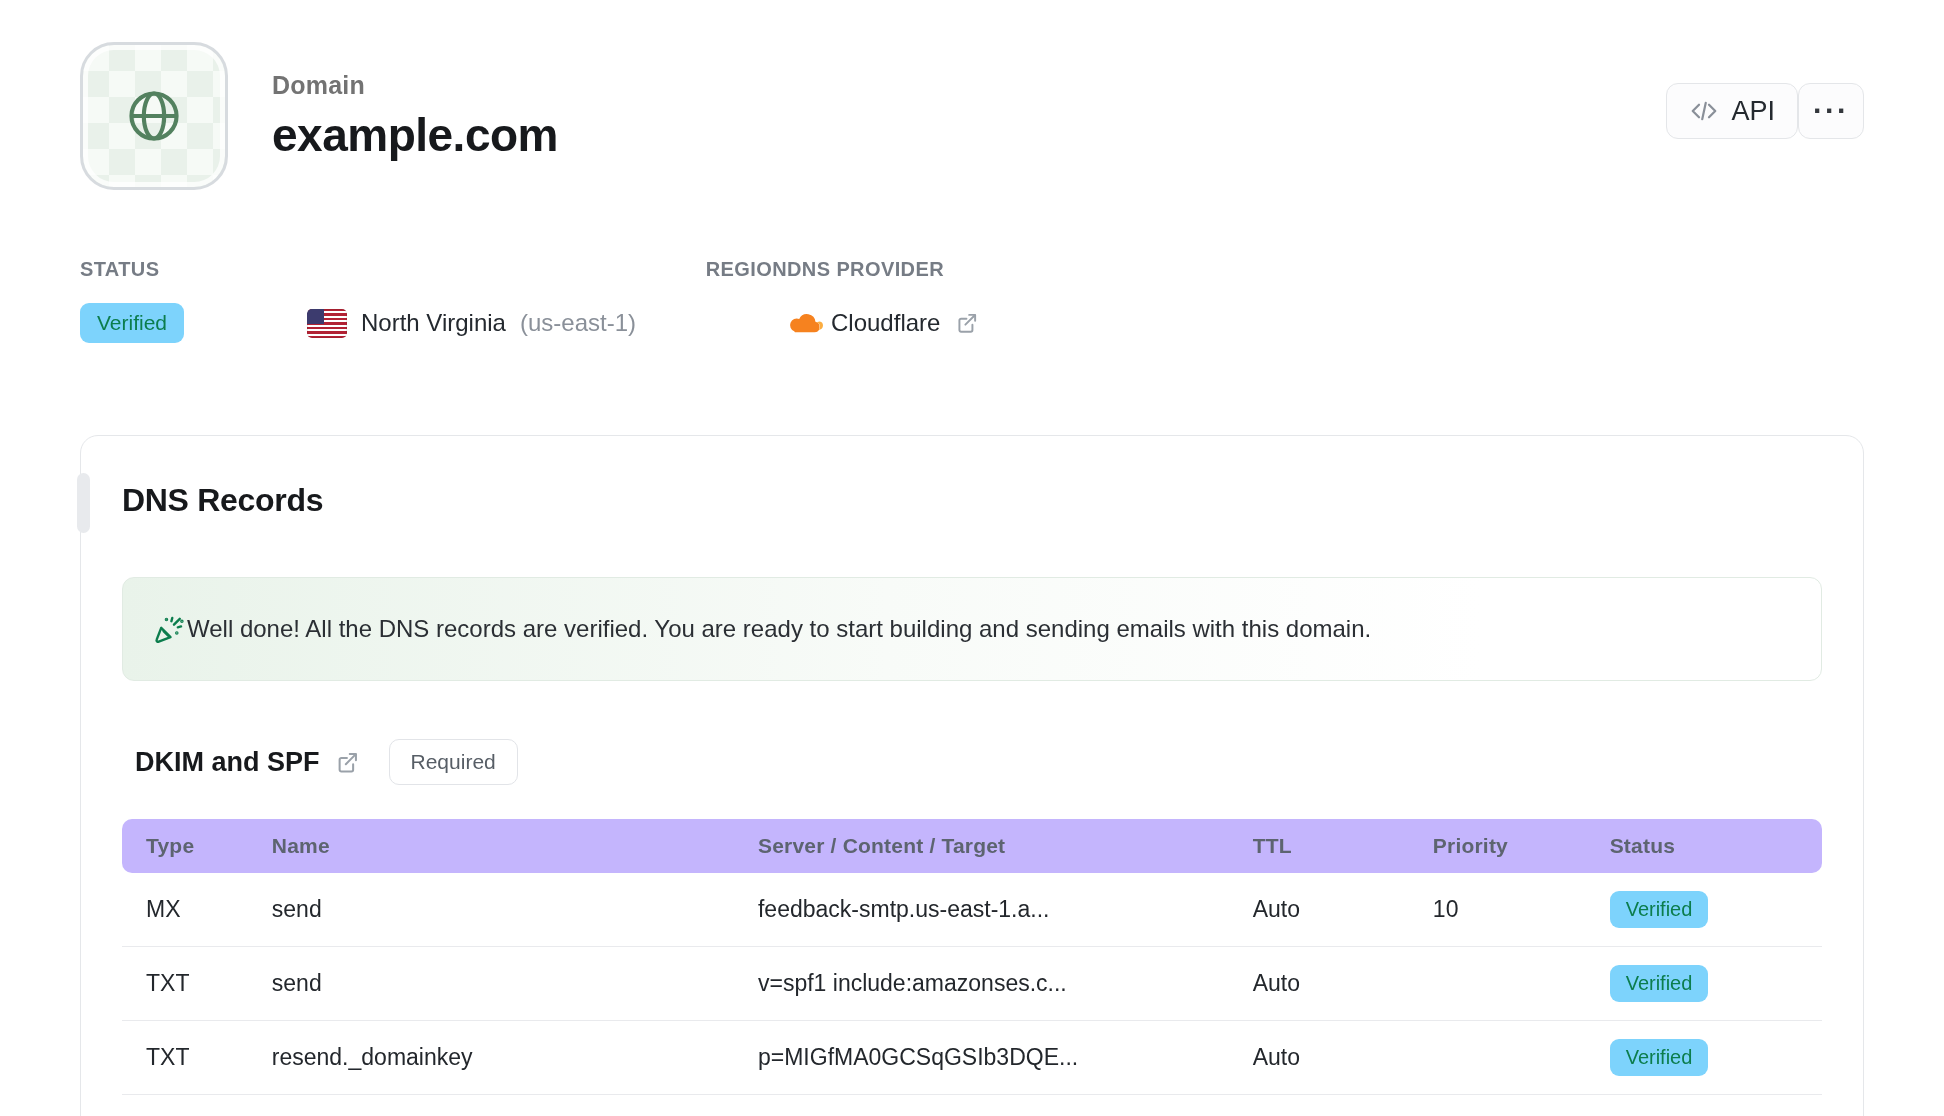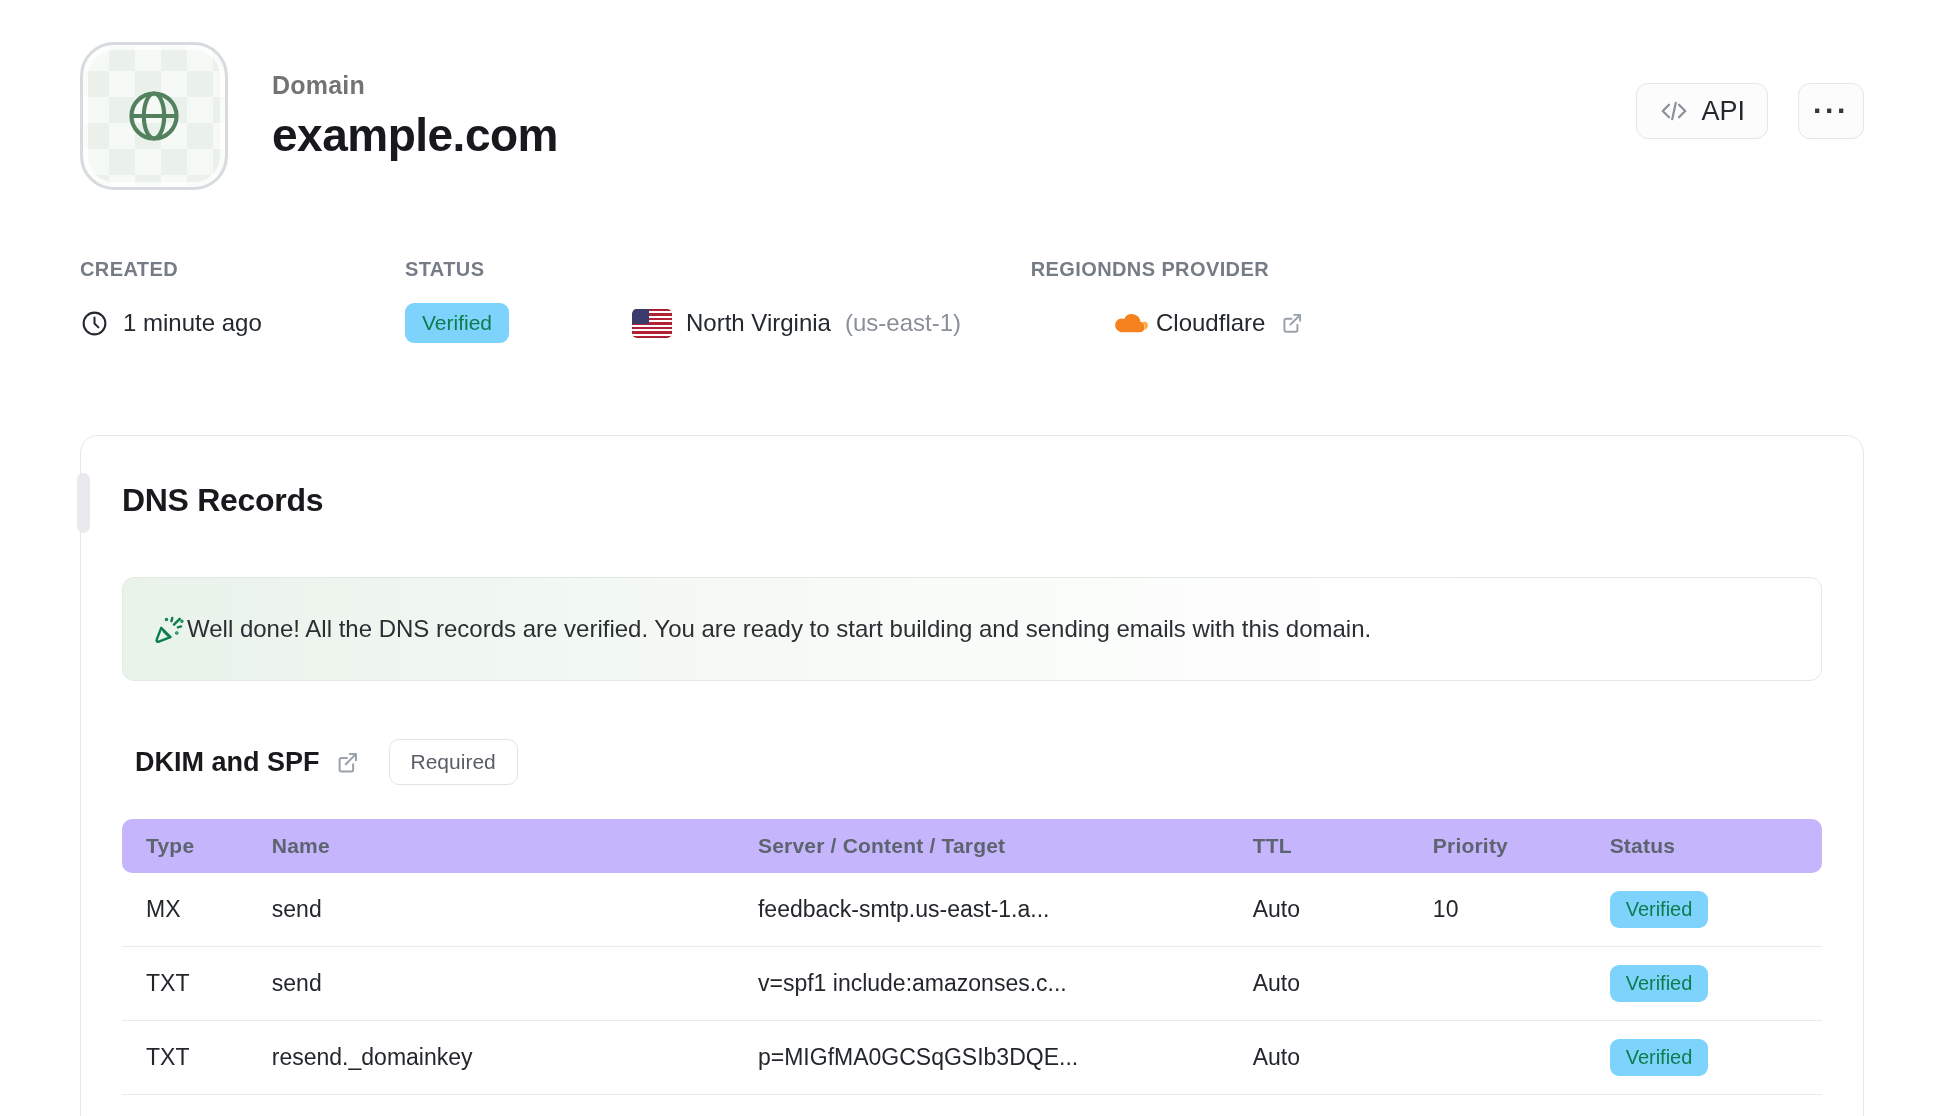--- a/index.html
+++ b/index.html
@@ -16,21 +16,21 @@
     background-image:
       linear-gradient(45deg, #e9f1ea 25%, transparent 25%, transparent 75%, #e9f1ea 75%),
       linear-gradient(45deg, #e9f1ea 25%, transparent 25%, transparent 75%, #e9f1ea 75%);
     background-size: 52px 52px; background-position: 0 0, 26px 26px;
     box-shadow: inset 0 0 0 5px rgba(255,255,255,.75);
     display: flex; align-items: center; justify-content: center;
   }
   .header-text { margin-left: 44px; }
   .header-label { font-size: 25px; font-weight: 700; color: #737373; letter-spacing: .2px; }
   .header-title { font-size: 46px; font-weight: 700; color: #17191c; margin-top: 8px; letter-spacing: -.5px; }
-  .header-actions { margin-left: auto; display: flex; gap: 30px; align-items: center; margin-bottom: 10px; }
+  .header-actions { margin-left: auto; display: flex; align-items: center; margin-bottom: 10px; }
   .btn {
     display: inline-flex; align-items: center; gap: 12px; cursor: pointer;
     border: 1.5px solid #e4e6e9; background: #fcfcfd; border-radius: 12px;
     height: 56px; padding: 0 22px; font-size: 27px; color: #24292f;
     font-family: inherit;
   }
   .btn-icon-only { justify-content: center; width: 66px; padding: 0; color: #33373c;
     font-size: 30px; font-weight: 700; letter-spacing: 2px; }
 
   
@@ -131,32 +131,20 @@
         <span>API</span>
       </button>
       <button class="btn btn-icon-only">
         <span>···</span>
       </button>
     </div>
   </div>
 
   <div class="meta-row">
 
-    <div class="meta-col-created">
-      <div class="meta-label">CREATED</div>
-      <div class="meta-value">
-        <span class="icon">
-          <svg width="29" height="29" viewBox="0 0 24 24" fill="none" stroke="#24292f" stroke-width="1.7" stroke-linecap="round">
-            <circle cx="12" cy="12" r="9"></circle>
-              <path d="M12 7v5l3.2 3.2"></path>
-          </svg>
-        </span>
-        <span>1 minute ago</span>
-      </div>
-    </div>
 
     <div class="meta-col-status">
       <div class="meta-label">STATUS</div>
       <div class="meta-value">
         <span class="badge-verified">Verified</span>
       </div>
     </div>
 
     <div class="meta-col-region">
       <div class="meta-label">REGION</div>

